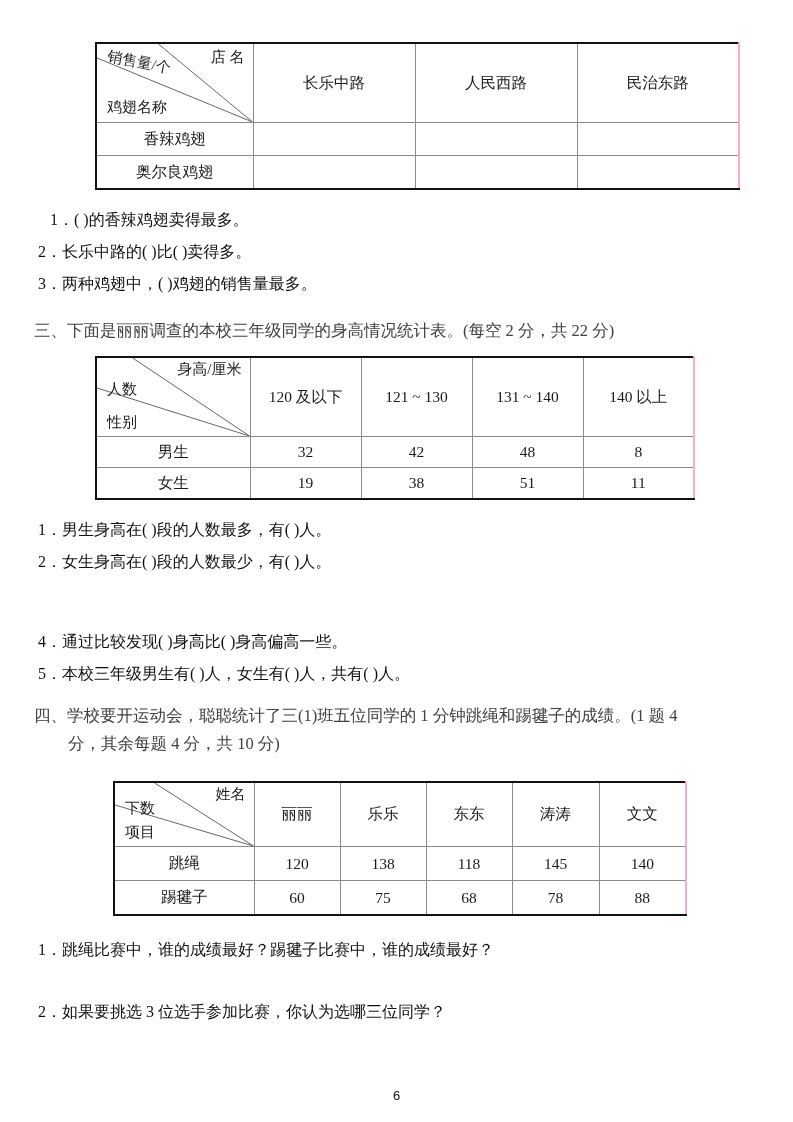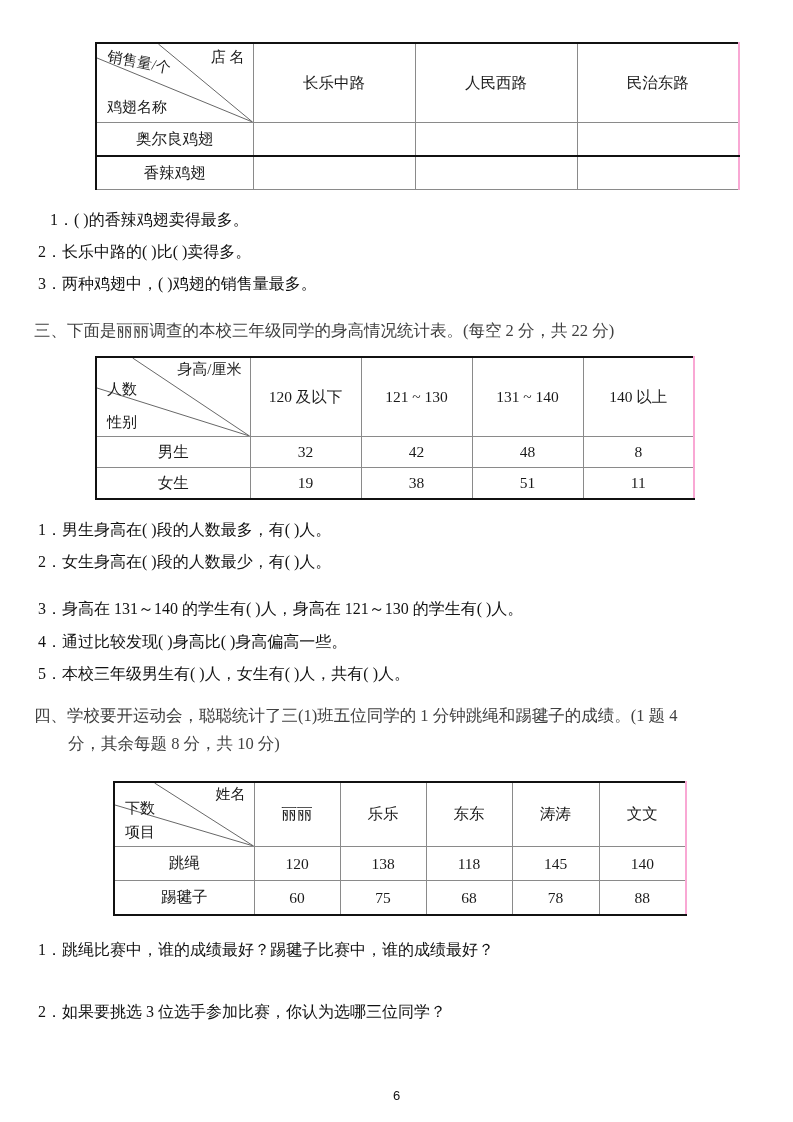--- a/index.html
+++ b/index.html
@@ -119,30 +119,30 @@
           </svg>
           <span class="lbl lbl-tr">店 名</span>
           <span class="lbl lbl-mid rot-a">销售量/个</span>
           <span class="lbl lbl-bl">鸡翅名称</span>
         </td>
         <td class="outer-top">长乐中路</td>
         <td class="outer-top">人民西路</td>
         <td class="outer-top outer-right">民治东路</td>
       </tr>
       <tr>
+        <td class="outer-left" style="height:32px;">香辣鸡翅</td>
+        <td></td>
+        <td></td>
+        <td class="outer-right"></td>
+      </tr>
+      <tr>
         <td class="outer-left outer-bottom" style="height:32px;">奥尔良鸡翅</td>
         <td class="outer-bottom"></td>
         <td class="outer-bottom"></td>
         <td class="outer-bottom outer-right"></td>
-      </tr>
-      <tr>
-        <td class="outer-left" style="height:32px;">香辣鸡翅</td>
-        <td></td>
-        <td></td>
-        <td class="outer-right"></td>
       </tr>
     </tbody>
   </table>
 
   <div class="qline" style="left:50px; top:208px;">
     <span class="qnum">1．</span><span>(                )的香辣鸡翅卖得最多。</span>
   </div>
   <div class="qline" style="left:38px; top:240px;">
     <span class="qnum">2．</span><span>长乐中路的(                )比(                    )卖得多。</span>
   </div>
@@ -192,32 +192,29 @@
       </tr>
     </tbody>
   </table>
 
   <div class="qline" style="left:38px; top:518px;">
     <span class="qnum">1．</span><span>男生身高在(          )段的人数最多，有(       )人。</span>
   </div>
   <div class="qline" style="left:38px; top:550px;">
     <span class="qnum">2．</span><span>女生身高在(          )段的人数最少，有(       )人。</span>
   </div>
-  <div class="qline" style="left:38px; top:597px;">
-    <span class="qnum">3．</span><span>身高在 131～140 的学生有(       )人，身高在 121～130 的学生有(       )人。</span>
-  </div>
   <div class="qline" style="left:38px; top:630px;text-align:right;">
     <span class="qnum">4．</span><span>通过比较发现(       )身高比(       )身高偏高一些。</span>
   </div>
   <div class="qline" style="left:38px; top:662px;">
     <span class="qnum">5．</span><span>本校三年级男生有(       )人，女生有(       )人，共有(       )人。</span>
   </div>
 
   <div class="sec-head" style="left:34px; top:703px; width:745px; white-space:nowrap;">四、学校要开运动会，聪聪统计了三(1)班五位同学的 1 分钟跳绳和踢毽子的成绩。(1 题 4</div>
-  <div class="sec-head" style="left:68px; top:731px; width:700px; white-space:nowrap;">分，其余每题 8 分，共 10 分)</div>
+  <div class="sec-head" style="left:68px; top:731px; width:700px; white-space:nowrap;">分，其余每题 4 分，共 10 分)</div>
 
   <table class="stat-table" style="position:absolute; left:113px; top:781px; width:572px;">
     <colgroup>
       <col style="width:140px">
       <col style="width:86px">
       <col style="width:86px">
       <col style="width:86px">
       <col style="width:87px">
       <col style="width:87px">
     </colgroup>

